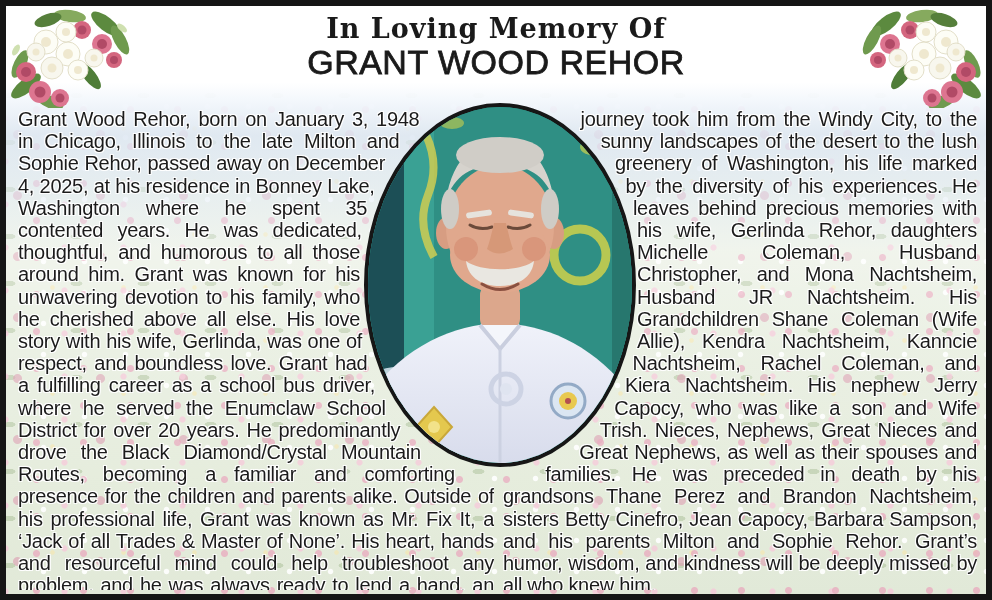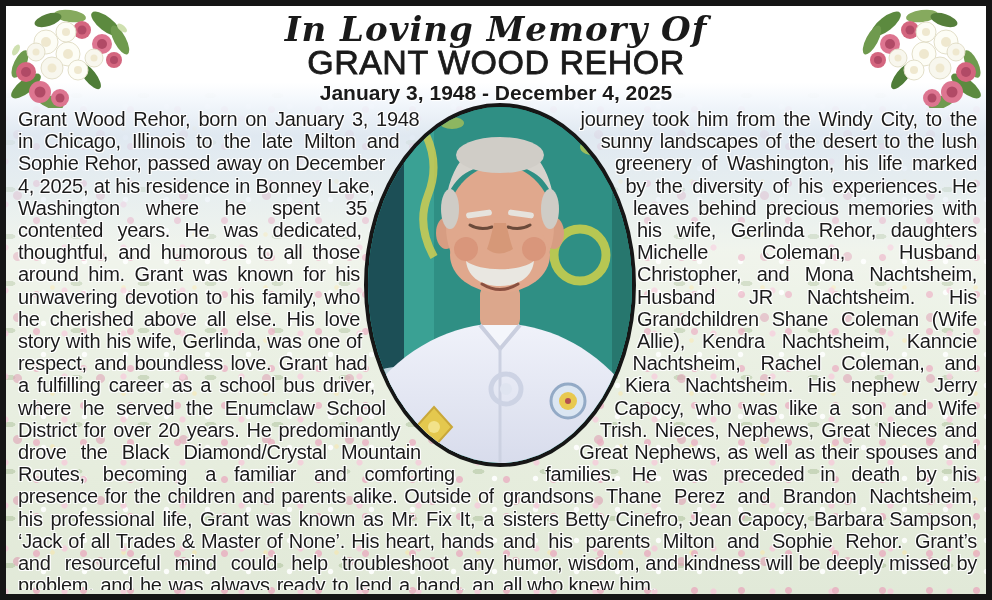--- a/index.html
+++ b/index.html
@@ -43,22 +43,22 @@
   .bouquet{position:absolute;z-index:3;top:2px;}
   .bouquet.tl{left:4px;}
   .bouquet.tr{right:4px;transform:scaleX(-1);}
   .header{
     position:absolute;z-index:4;left:0;right:0;top:8px;
     text-align:center;color:#1a1a1a;
     text-shadow:0 0 3px #fff,1px 1px 0 #fff,-1px -1px 0 #fff;
   }
   .eyebrow{
     font-family:"DejaVu Serif", serif;
-    font-style:italic;font-weight:bold;
-    font-size:34px;line-height:30px;letter-spacing:1px;
+    font-weight:bold;
+    font-size:27px;line-height:30px;letter-spacing:1px;
   }
   .name{
     font-weight:normal;font-size:34px;line-height:36px;
     letter-spacing:.5px;-webkit-text-stroke:.8px #1a1a1a;
   }
   .dates{font-weight:bold;font-size:21px;line-height:25px;}
   .col{
     position:absolute;z-index:5;top:102px;height:482px;overflow:hidden;
     font-weight:normal;font-size:20px;line-height:22.2px;
     letter-spacing:-0.3px;color:#1b1b1b;text-align:justify;
@@ -165,21 +165,20 @@
       <circle cx="56" cy="24" r="10" fill="#fdfdf6" stroke="#e3dfc9"></circle>
         <circle cx="56" cy="24" r="4" fill="#efe8cf"></circle>
       <circle cx="84" cy="50" r="9" fill="#f8f7ee" stroke="#e3dfc9"></circle>
         <circle cx="84" cy="50" r="3.5" fill="#efe8cf"></circle>
     </g>
   </svg>
 
   <div class="header">
     <div class="eyebrow">In Loving Memory Of</div>
     <div class="name">GRANT WOOD REHOR</div>
-    <div class="dates">January 3, 1948 - December 4, 2025</div>
   </div>
 
   <div class="col col-left">
     <div class="spacer spacer-l"></div>
     <span>Grant Wood Rehor, born on January 3, 1948 in Chicago, Illinois to the late Milton and Sophie Rehor, passed away on December 4, 2025, at his residence in Bonney Lake, Washington where he spent 35 contented years. He was dedicated, thoughtful, and humorous to all those around him. Grant was known for his unwavering devotion to his family, who he cherished above all else. His love story with his wife, Gerlinda, was one of respect, and boundless love. Grant had a fulfilling career as a school bus driver, where he served the Enumclaw School District for over 20 years. He predominantly drove the Black Diamond/Crystal Mountain Routes, becoming a familiar and comforting presence for the children and parents alike. Outside of his professional life, Grant was known as Mr. Fix It, a ‘Jack of all Trades &amp; Master of None’. His heart, hands and resourceful mind could help troubleshoot any problem, and he was always ready to lend a hand, an ear or offer advice. Before moving to Bonney Lake, Grant had previously resided in Phoenix, Arizona. His</span>
   </div>
 
   <div class="col col-right">
     <div class="spacer spacer-r"></div>
     <span>journey took him from the Windy City, to the sunny landscapes of the desert to the lush greenery of Washington, his life marked by the diversity of his experiences. He leaves behind precious memories with his wife, Gerlinda Rehor, daughters Michelle Coleman, Husband Christopher, and Mona Nachtsheim, Husband JR Nachtsheim. His Grandchildren Shane Coleman (Wife Allie), Kendra Nachtsheim, Kanncie Nachtsheim, Rachel Coleman, and Kiera Nachtsheim. His nephew Jerry Capocy, who was like a son and Wife Trish. Nieces, Nephews, Great Nieces and Great Nephews, as well as their spouses and families. He was preceded in death by his grandsons Thane Perez and Brandon Nachtsheim, sisters Betty Cinefro, Jean Capocy, Barbara Sampson, and his parents Milton and Sophie Rehor. Grant’s humor, wisdom, and kindness will be deeply missed by all who knew him.</span>

